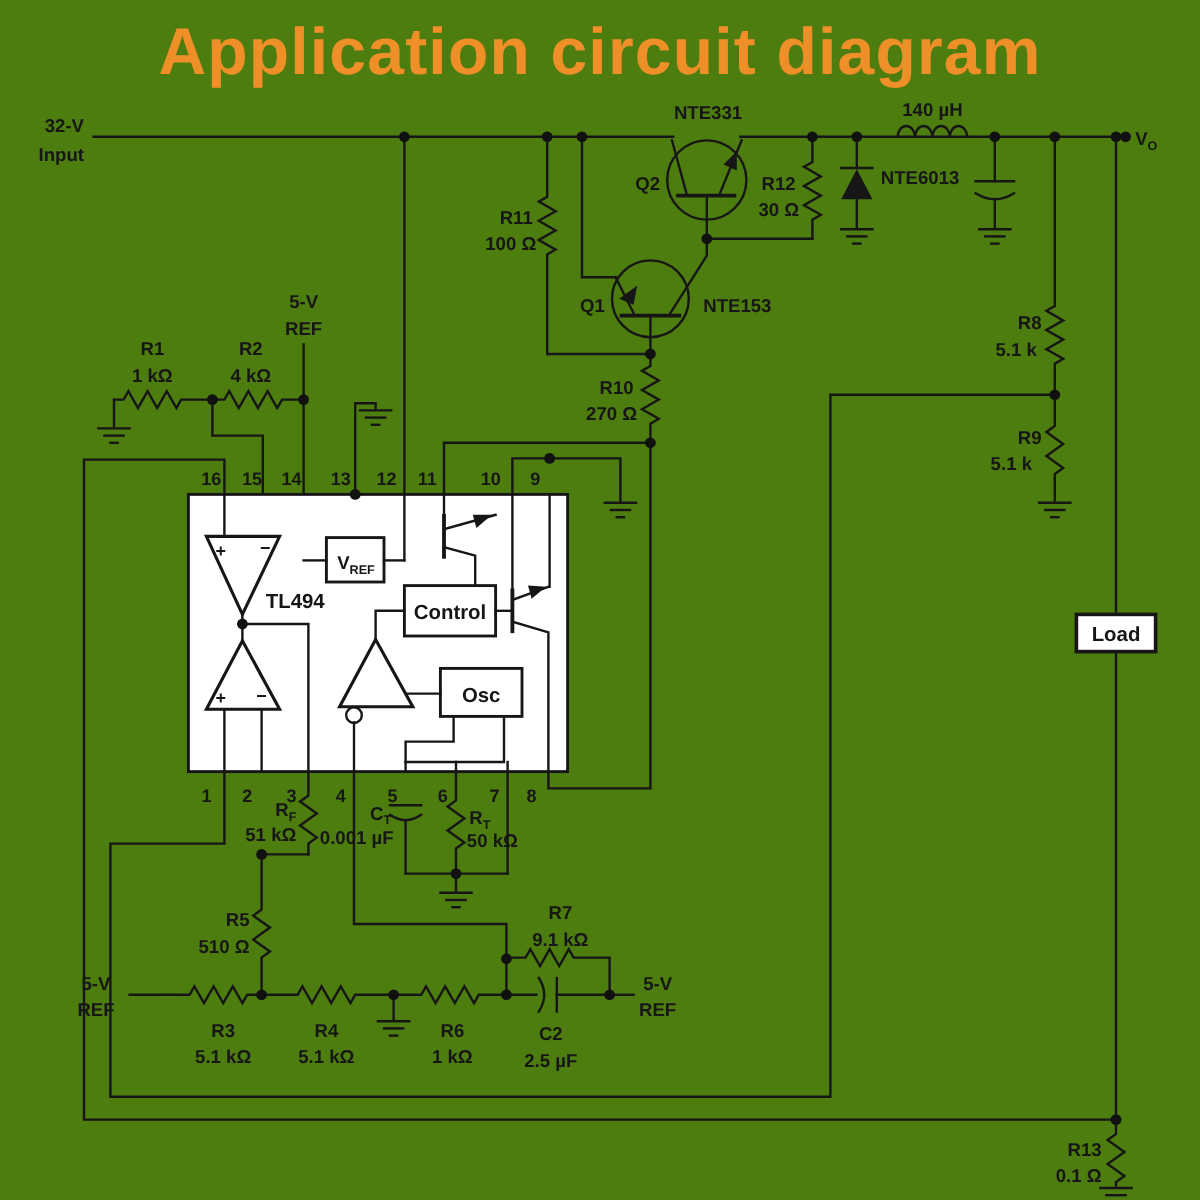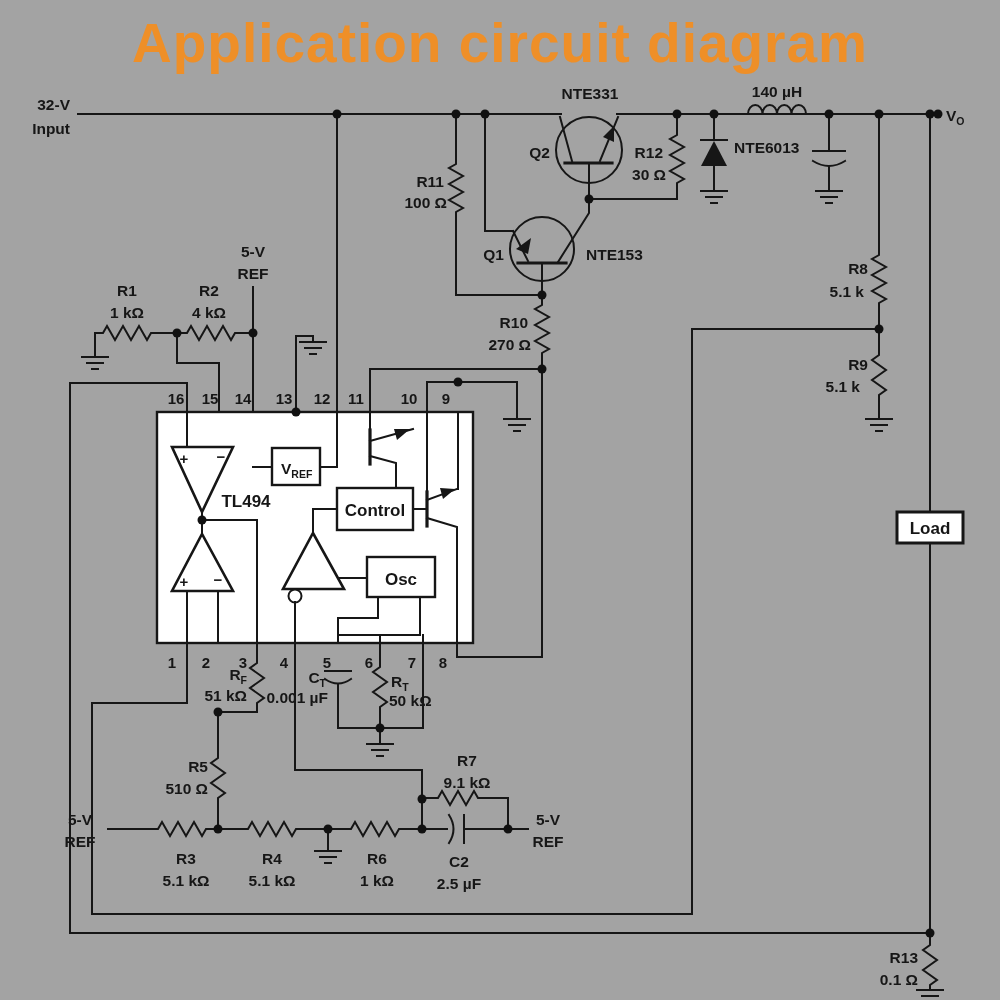--- a/index.html
+++ b/index.html
@@ -1,16 +1,16 @@
 <!DOCTYPE html>
 <html><head>
 <meta charset="utf-8">
 <style>
   html,body{margin:0;padding:0;background:#ffffff;}
-  #stage{width:1000px;height:1000px;position:relative;background:#a3a3a3;}
+  #stage{width:1000px;height:1000px;position:relative;background:#4d7c0f;}
   svg{display:block;}
   .w{stroke:#161616;stroke-width:2;fill:none;stroke-linecap:square;}
   .w3{stroke:#161616;stroke-width:3.2;fill:none;stroke-linecap:square;}
   .fill{fill:#161616;stroke:none;}
   .dot{fill:#111111;stroke:none;}
   .box{fill:#ffffff;stroke:#161616;stroke-width:2.4;}
   .box2{fill:#ffffff;stroke:#161616;stroke-width:3;}
   .tri{fill:#ffffff;stroke:#161616;stroke-width:2.6;stroke-linejoin:miter;}
   .bubble{fill:#ffffff;stroke:#161616;stroke-width:2;}
   text{fill:#161616;font-family:"Liberation Sans","DejaVu Sans",sans-serif;font-weight:bold;}

